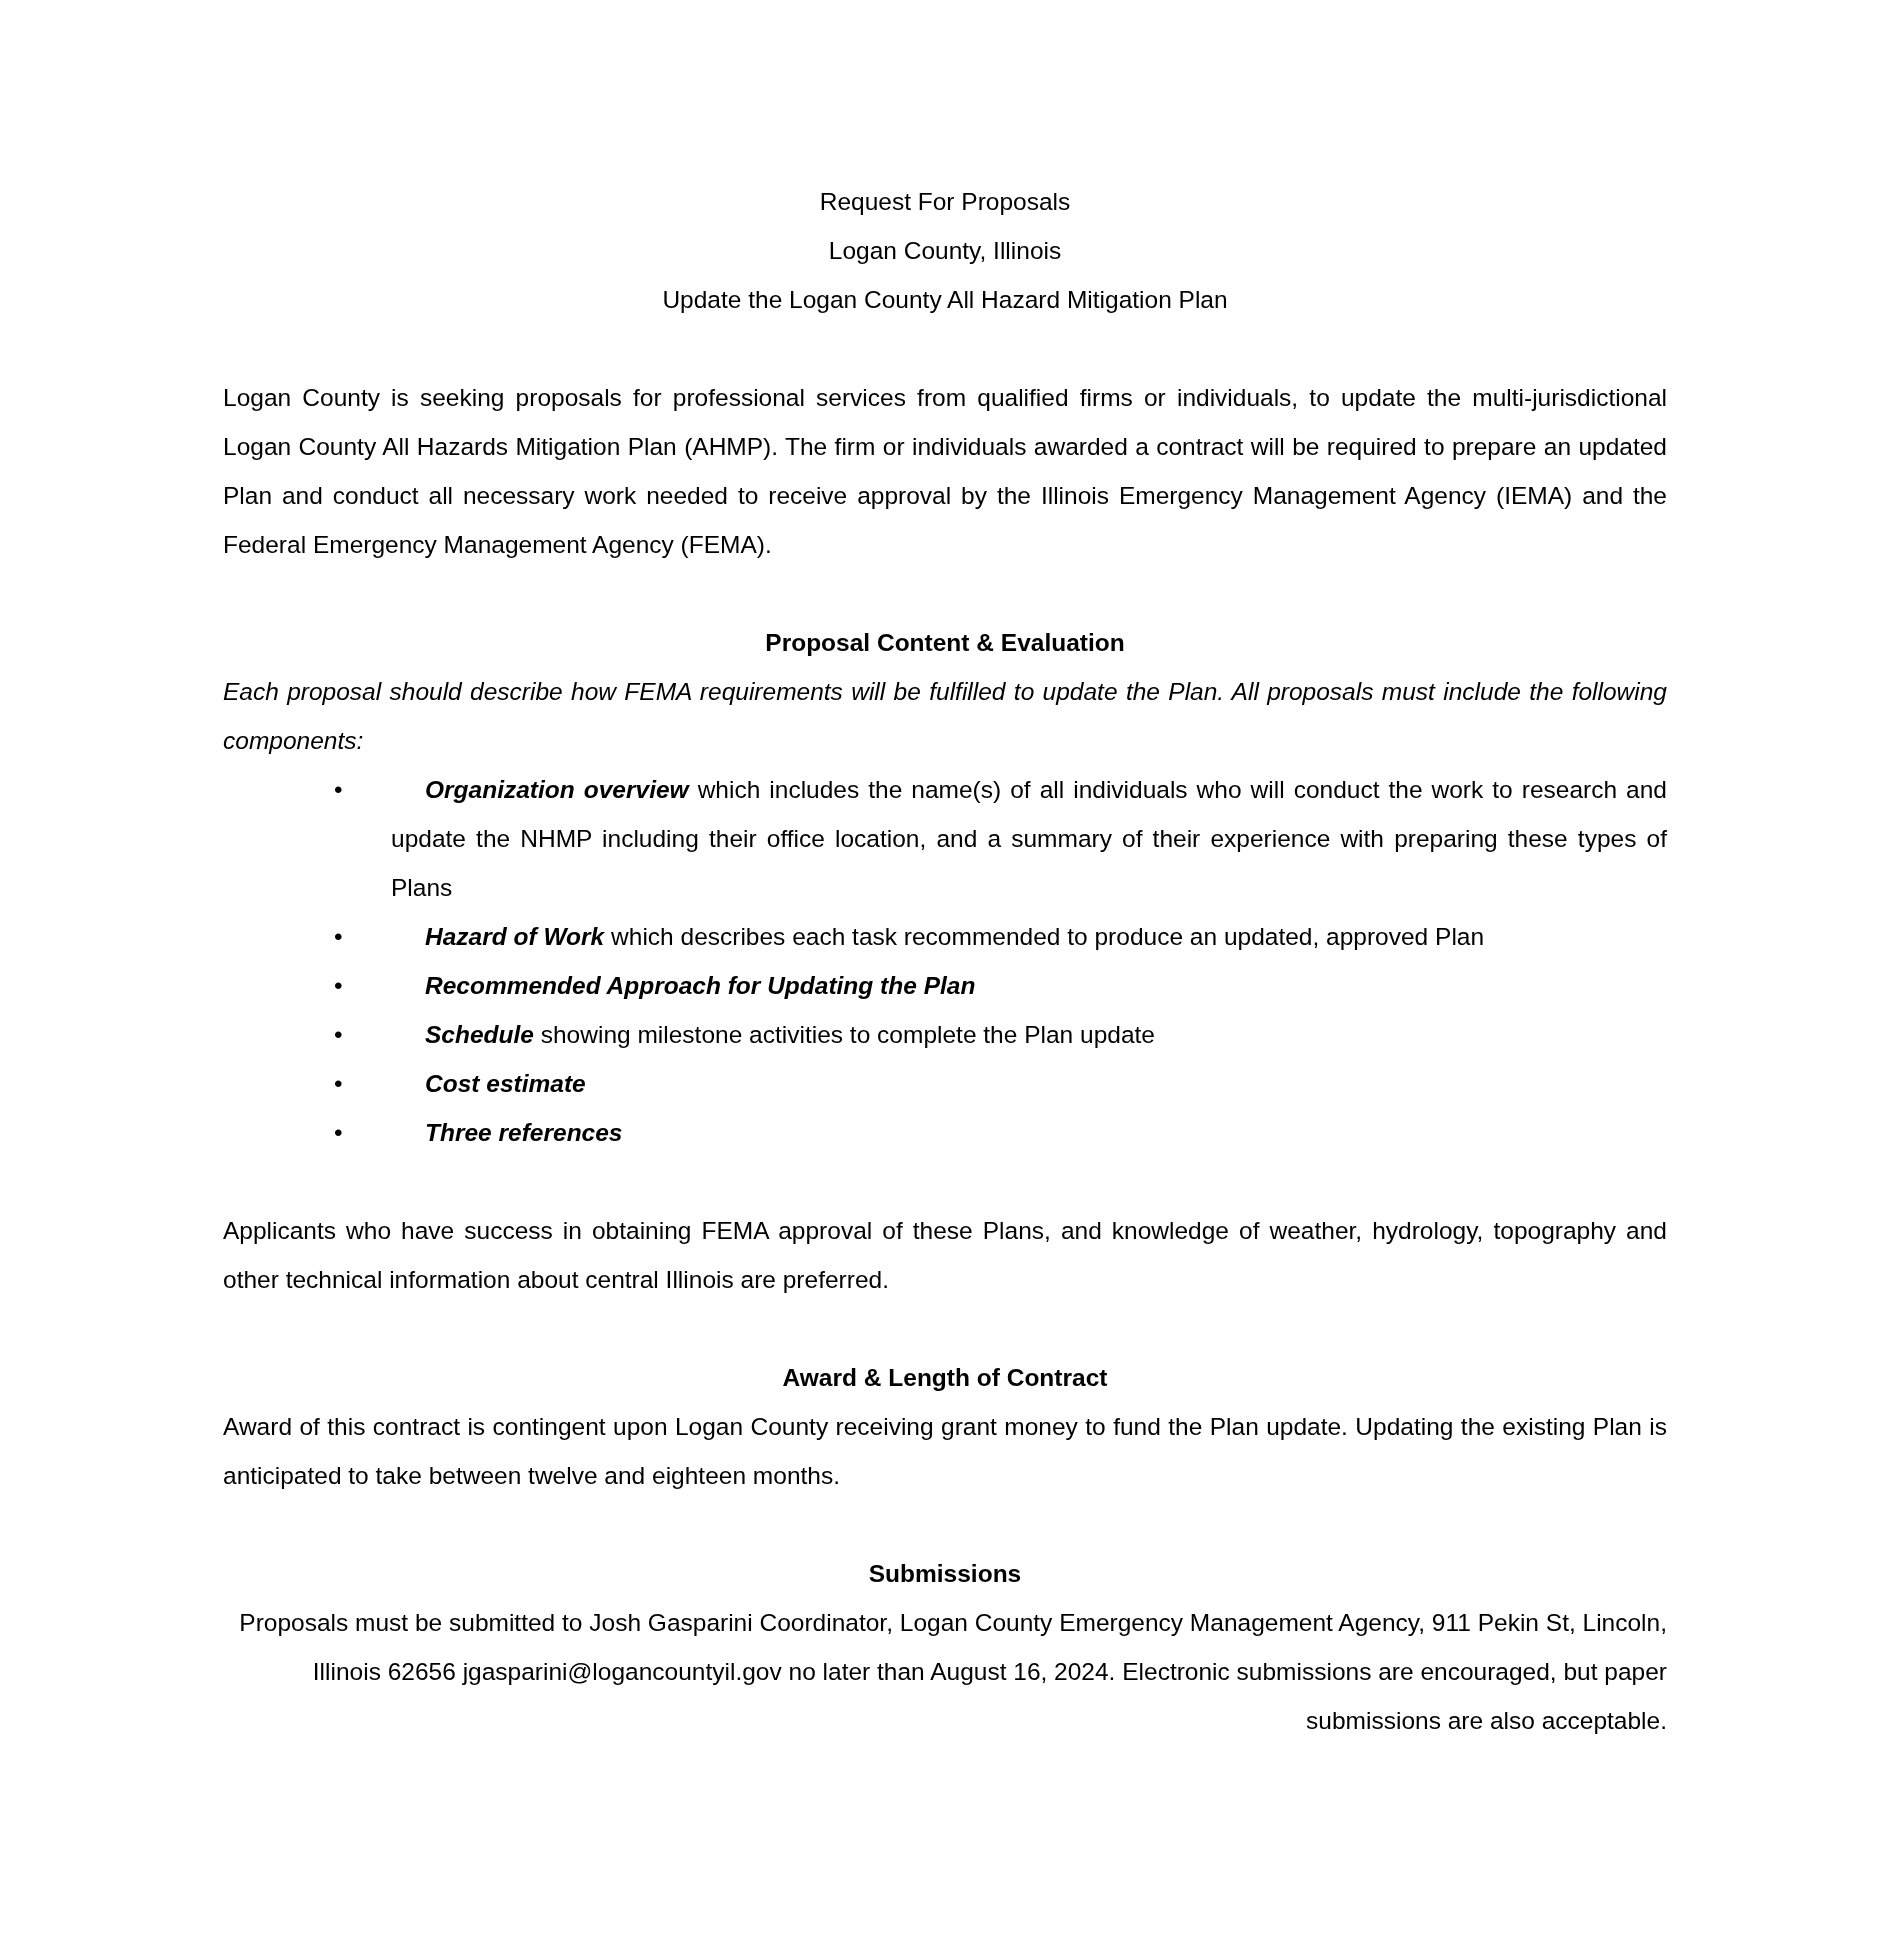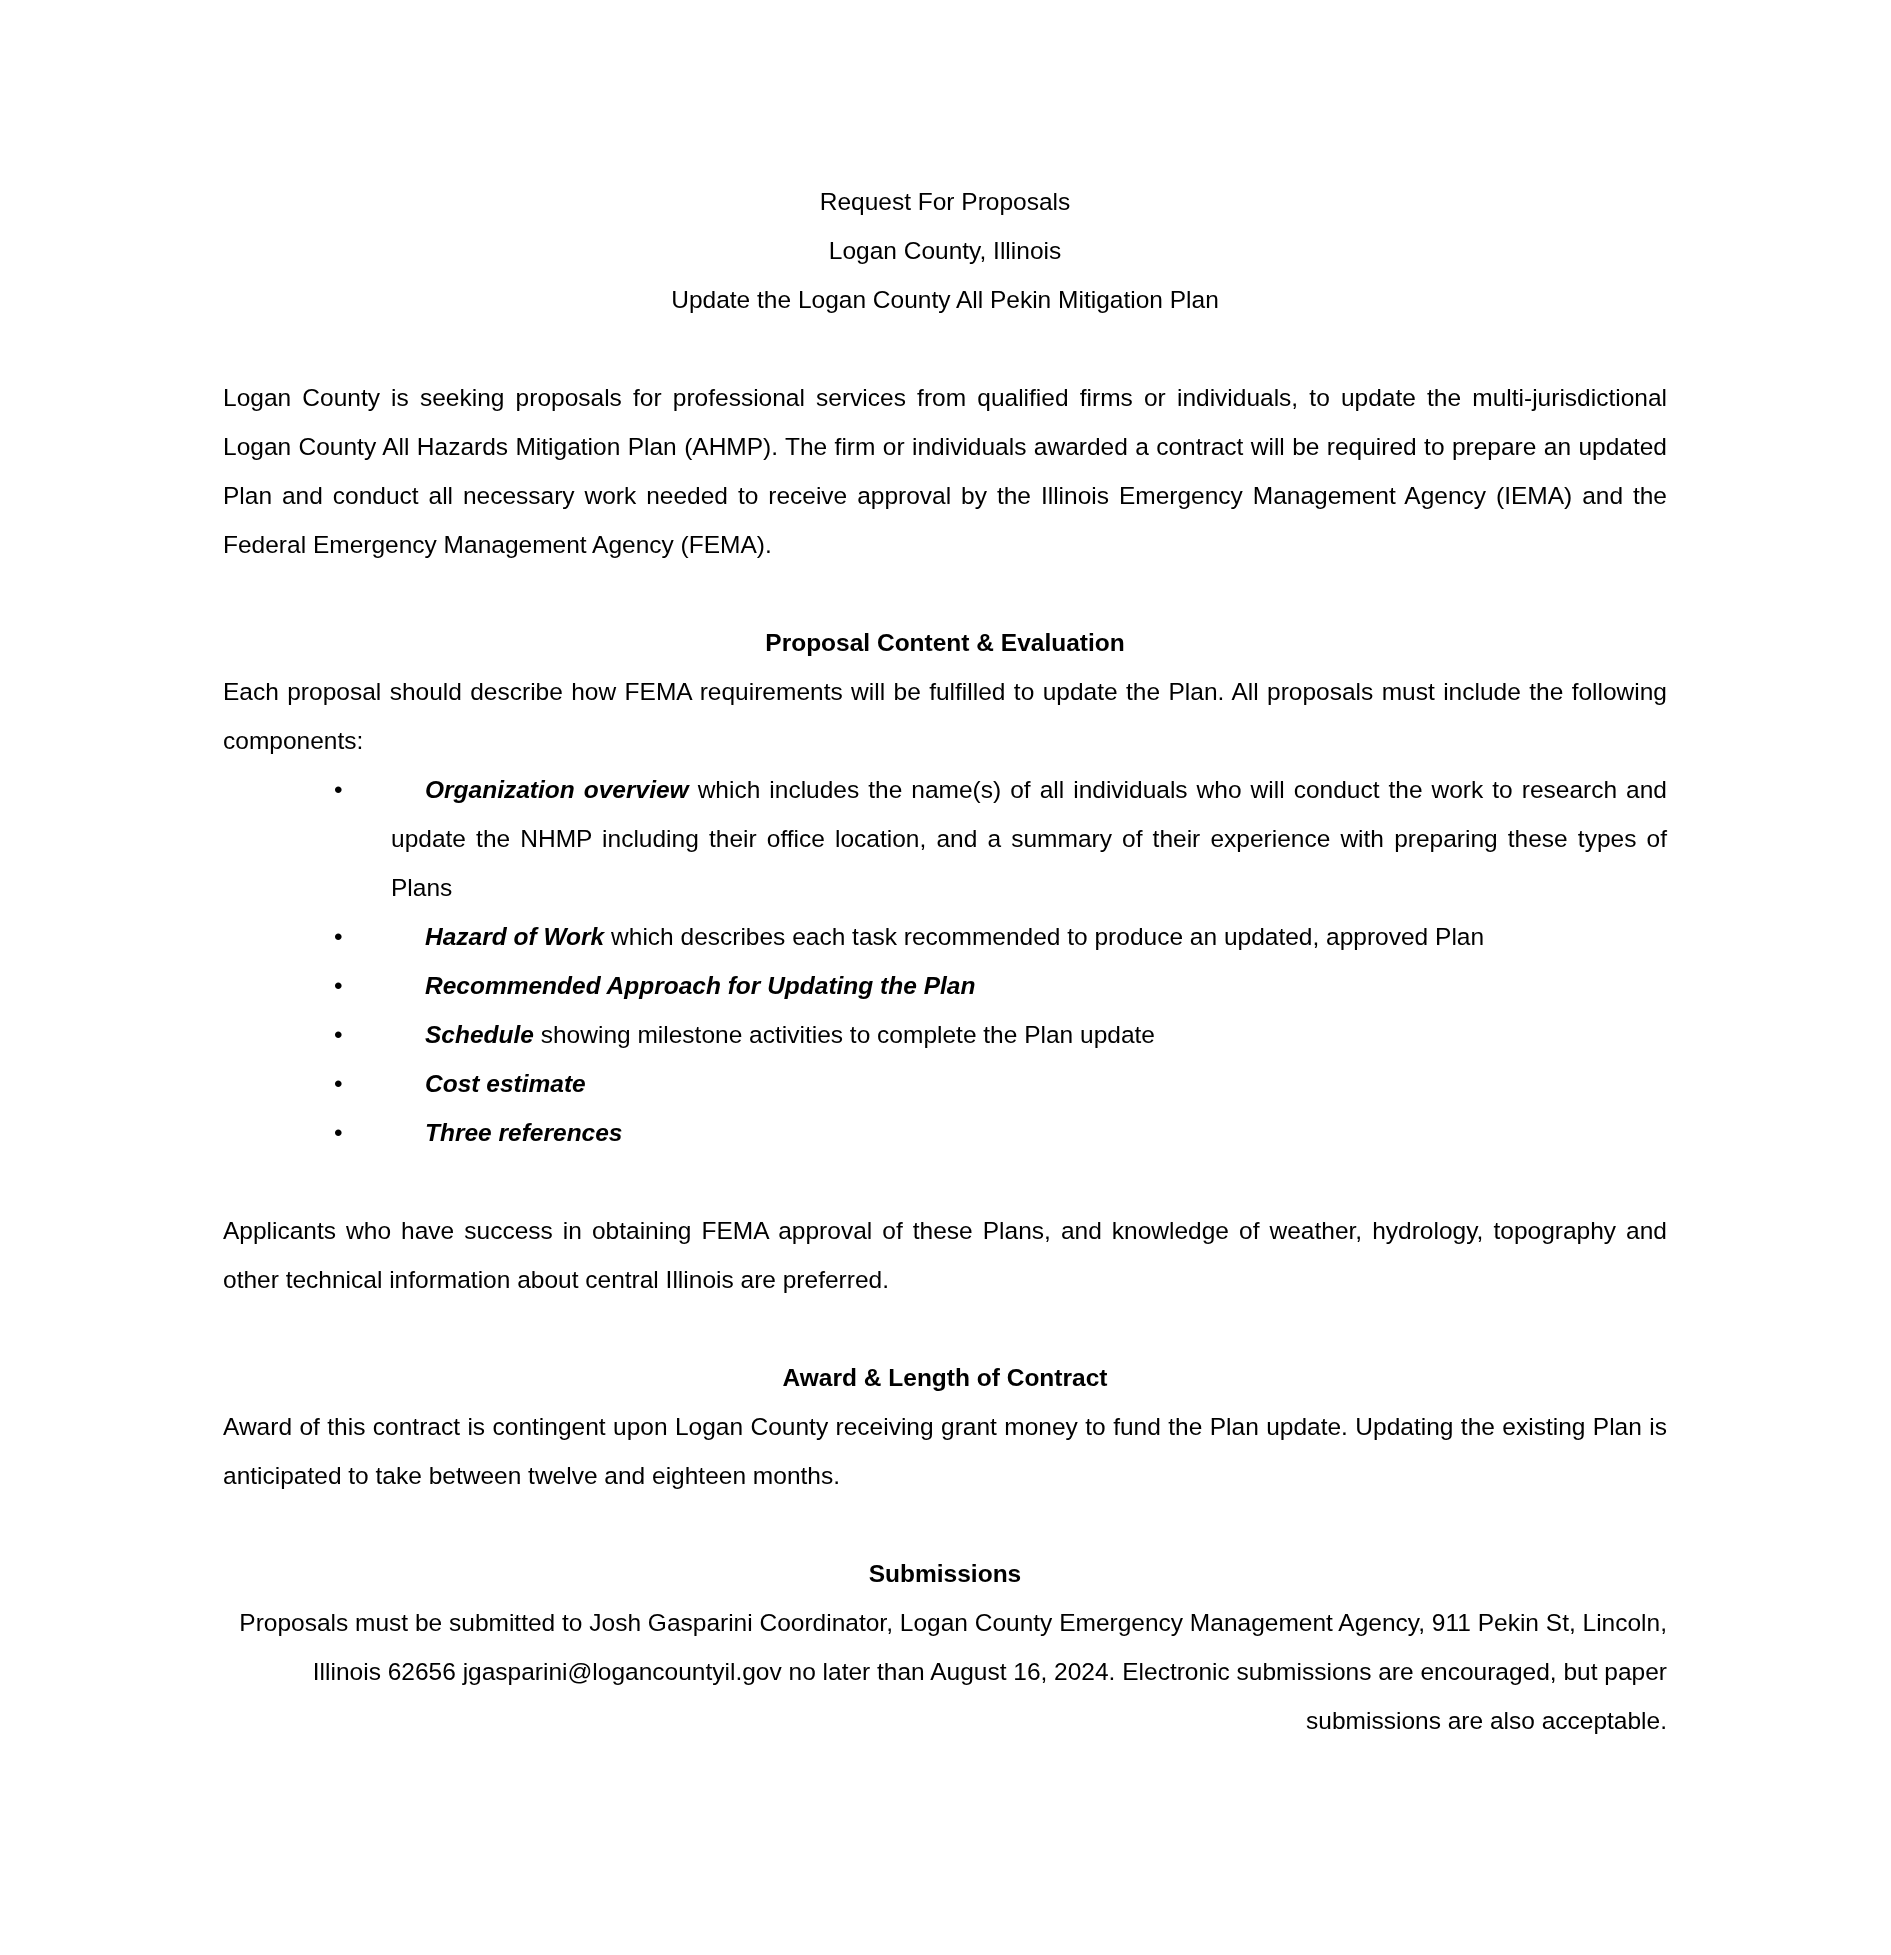--- a/index.html
+++ b/index.html
@@ -25,20 +25,21 @@
   }
   .title-line {
     display: block;
   }
   .para {
     margin: 0 0 49px 0;
     text-align: justify;
   }
   .para.no-gap {
     margin-bottom: 0;
+    font-style: italic;
   }
   .para.left {
     text-align: right;
   }
   .section-heading {
     font-weight: bold;
     margin: 0;
     font-size: 24.5px;
     line-height: 49px;
     text-align: center;
@@ -65,21 +66,21 @@
   }
 </style>
 </head>
 <body>
 
 <div class="page">
 
   <div class="title-block">
     <span class="title-line">Request For Proposals</span>
     <span class="title-line">Logan County, Illinois</span>
-    <span class="title-line">Update the Logan County All Pekin Mitigation Plan</span>
+    <span class="title-line">Update the Logan County All Hazard Mitigation Plan</span>
   </div>
 
   <p class="para">Logan County is seeking proposals for professional services from qualified firms or individuals, to update the multi-jurisdictional Logan County All Hazards Mitigation Plan (AHMP).  The firm or individuals awarded a contract will be required to prepare an updated Plan and conduct all necessary work needed to receive approval by the Illinois Emergency Management Agency (IEMA) and the Federal Emergency Management Agency (FEMA).</p>
 
   <h2 class="section-heading">Proposal Content &amp; Evaluation</h2>
 
   <p class="para no-gap">Each proposal should describe how FEMA requirements will be fulfilled to update the Plan.  All proposals must include the following components:</p>
 
   <ul class="bullet-list">
     <li>

